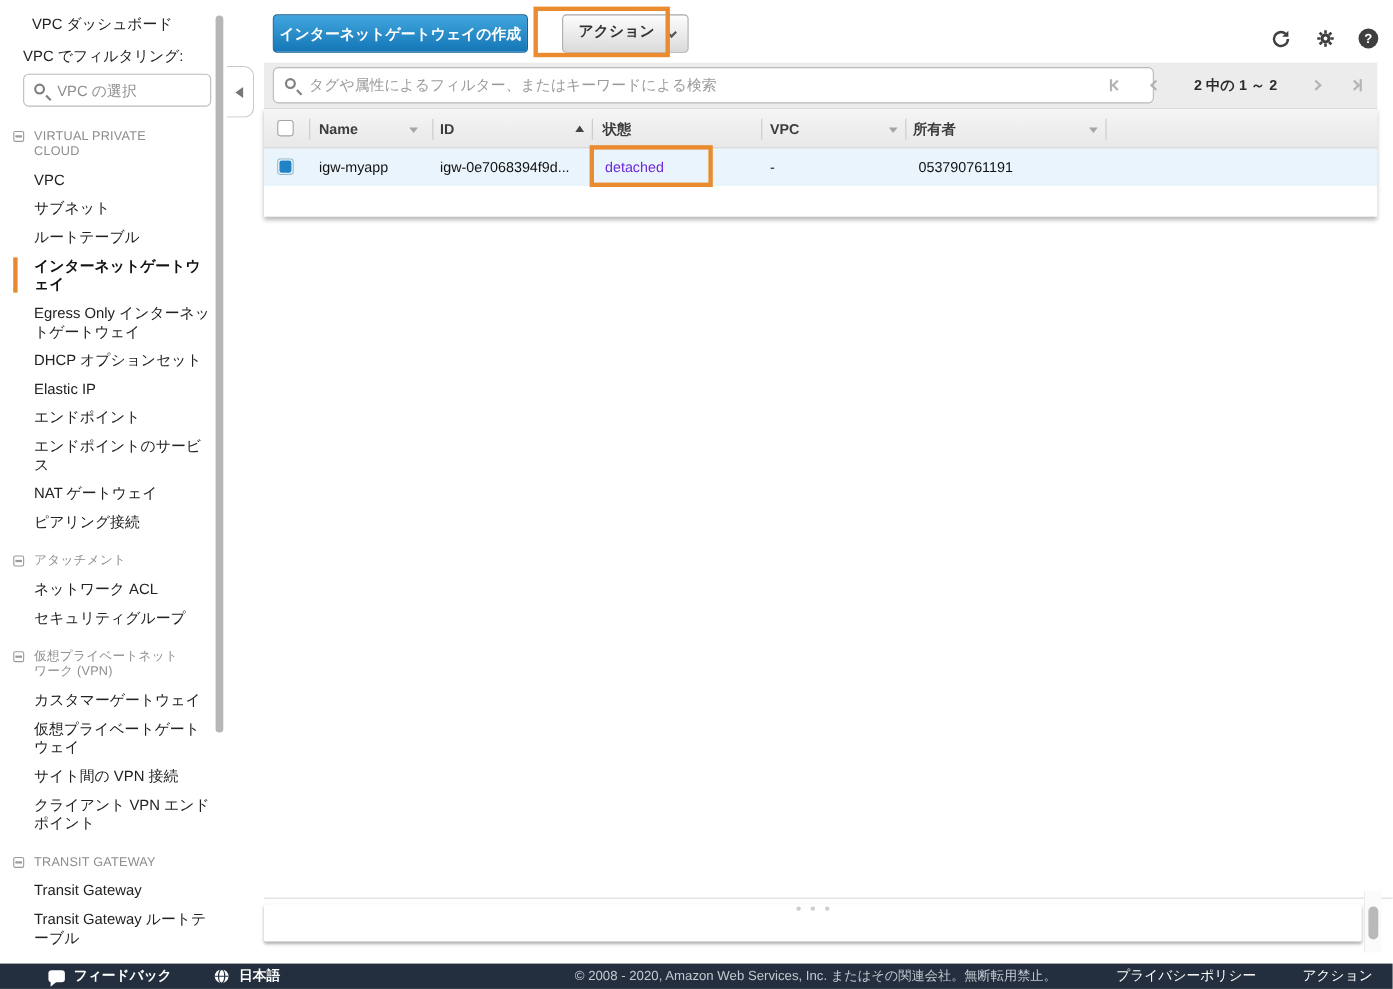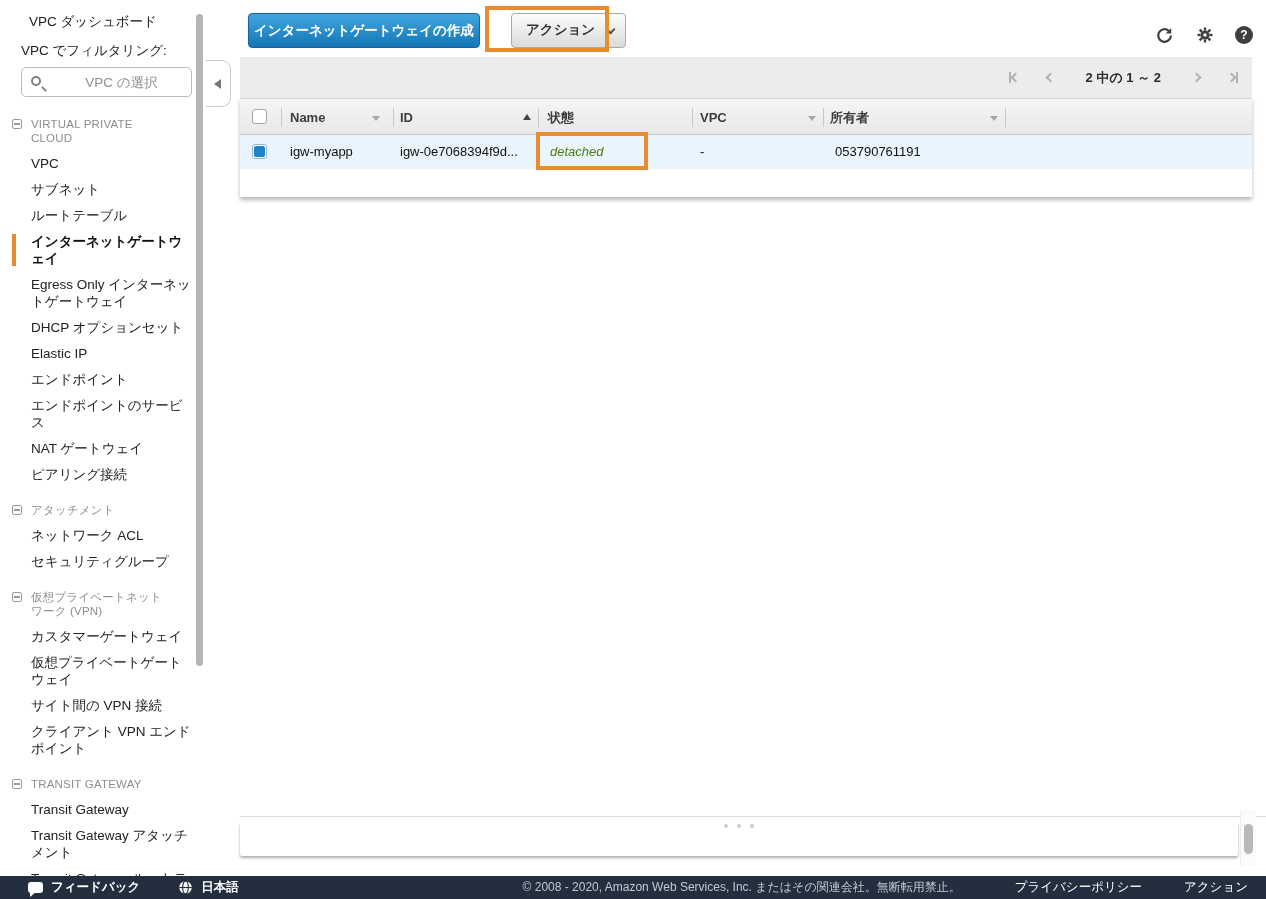--- a/index.html
+++ b/index.html
@@ -4,21 +4,21 @@
 <style>
   * { margin:0; padding:0; box-sizing:border-box; }
   html,body { width:1266px; height:899px; overflow:hidden; background:#fff;
     font-family:"Liberation Sans", sans-serif; }
 
   
   #sidebar { position:absolute; left:0; top:0; width:206px; height:876px; background:#fff; padding:13px 0 0 0; overflow:hidden; }
   .sb-dash { margin-left:29px; font-size:13.5px; color:#222; line-height:17px; cursor:pointer; }
   .sb-filter-label { margin:12px 0 0 21px; font-size:13.5px; color:#222; line-height:17px; }
   .sb-search { position:relative; margin:8px 0 0 21px; width:171px; height:30px; border:1px solid #bcbcbc; border-radius:5px; background:#fff; }
-  .sb-search input { width:100%; height:100%; border:0; outline:none; background:transparent; padding-left:30px; font-size:13.5px; color:#0f172a; font-family:"Liberation Sans",sans-serif;text-align:center; }
+  .sb-search input { width:100%; height:100%; border:0; outline:none; background:transparent; padding-left:30px; font-size:13.5px; color:#0f172a; font-family:"Liberation Sans",sans-serif; }
   .sb-search input::placeholder { color:#8e8e8e; }
   .mag { position:absolute; left:9px; top:8px; width:10px; height:10px; border:2px solid #808080; border-radius:50%; }
   .mag::after { content:''; position:absolute; width:2px; height:6px; background:#808080; transform:rotate(-45deg); left:10px; top:8px; }
   .sb-section { margin:20px 0 0 0; position:relative; }
   .sb-sec-title { margin-left:31px; width:132px; font-size:11.5px; color:#8d8d8d; line-height:14px; letter-spacing:.2px; }
   .minus-box { position:absolute; left:12px; top:2px; width:10px; height:10px; border:1px solid #9a9a9a; border-radius:2px; cursor:pointer; }
   .minus-box::after { content:''; position:absolute; left:1px; top:3px; width:6px; height:2px; background:#9a9a9a; }
   .sb-items { list-style:none; margin-top:10px; }
   .sb-items li { position:relative; margin:0 0 9px 31px; width:160px; font-size:13.5px; color:#222; line-height:17px; word-break:break-word; cursor:pointer; }
   .sb-items li.sel { font-weight:bold; color:#111; }
@@ -58,33 +58,33 @@
   #thead { position:relative; height:37px; background:linear-gradient(#f5f5f5,#e8e8e8); border-top:1px solid #d8d8d8; border-bottom:1px solid #c6c6c6; }
   .th { position:absolute; top:0; height:37px; line-height:37px; font-size:13px; font-weight:bold; color:#3c3c3c; cursor:pointer; }
   .th-divider { position:absolute; top:9px; width:1px; height:19px; background:#c9c9c9; }
   .sort-asc { position:absolute; top:15px; width:0; height:0; border-left:4px solid transparent; border-right:4px solid transparent; border-bottom:6px solid #444; }
   .sort-idle { position:absolute; top:17px; width:0; height:0; border-left:4px solid transparent; border-right:4px solid transparent; border-top:5px solid #a6a6a6; }
   .cbx { position:absolute; width:15px; height:15px; border:1px solid #a5a5a5; border-radius:3px; background:#fff; cursor:pointer; }
   #row1 { position:relative; height:34px; background:#e9f4fc; font-size:13px; color:#111; }
   #row1 .cell { position:absolute; top:0; height:34px; line-height:34px; }
   #row1 .cbx { border-color:#93b6cf; }
   .cbx-inner { position:absolute; left:1px; top:1px; width:11px; height:11px; background:#1f83c6; border-radius:2px; }
-  .state-red { color:#4d7c0f;font-style:italic; }
+  .state-red { color:#6d28d9; }
 
   
   #bottom-line { position:absolute; left:240px; top:816px; width:1026px; height:1px; background:#d9d9d9; }
   #detail-panel { position:absolute; left:240px; top:822px; width:998px; height:34px; background:#fff; border-radius:2px; box-shadow:0 2px 3px rgba(0,0,0,.32); }
   #drag-dots { position:absolute; left:50%; top:2px; transform:translateX(-50%); display:flex; gap:9px; cursor:row-resize; }
   #drag-dots span { width:4px; height:4px; border-radius:50%; background:#cdcdcd; }
   #v-scroll-track { position:absolute; left:1240px; top:810px; width:16px; height:56px; background:#fbfbfb; border-left:1px solid #ececec; }
   #v-scroll-thumb { position:absolute; left:3px; top:14px; width:9px; height:30px; background:#b9b9b9; border-radius:5px; }
 
   
   #footer { position:absolute; left:0; top:876px; width:1266px; height:23px; background:#232f3e; display:flex; align-items:center; color:#fff; font-size:12.5px; padding:0 18px 0 28px; }
-  .f-item { display:flex; align-items:center; gap:8px; font-weight:bold; cursor:pointer; }
+  .f-item { display:flex; align-items:center; gap:8px; font-weight:bold; cursor:pointer;margin-left:16px; }
   #f-lang { margin-left:38px; }
   .bubble { position:relative; width:15px; height:11px; background:#fff; border-radius:3px; }
   .bubble::after { content:''; position:absolute; left:2px; bottom:-4px; width:0; height:0; border-top:5px solid #fff; border-right:6px solid transparent; }
   #f-copy { margin-left:auto; color:#c2c9d1; font-size:12px; }
   #f-privacy { margin-left:54px; font-size:12.5px; cursor:pointer; }
   #f-terms { margin-left:42px; font-size:12.5px; cursor:pointer; }
 </style>
 </head>
 <body>
 
@@ -132,21 +132,20 @@
       <li>サイト間の VPN 接続</li>
       <li>クライアント VPN エンドポイント</li>
     </ul>
   </div>
 
   <div class="sb-section">
     <span class="minus-box"></span>
     <div class="sb-sec-title">TRANSIT GATEWAY</div>
     <ul class="sb-items">
       <li>Transit Gateway</li>
-      <li>Transit Gateway アタッチメント</li>
       <li>Transit Gateway ルートテーブル</li>
     </ul>
   </div>
 </div>
 <div id="sb-scroll-thumb"></div>
 <div id="collapse-tab">
   <span class="tri"></span>
 </div>
 
 <button id="btn-create">インターネットゲートウェイの作成</button>
@@ -174,20 +173,24 @@
       <line x1="4.9" y1="19.1" x2="7.8" y2="16.2"></line>
         <line x1="16.2" y1="7.8" x2="19.1" y2="4.9"></line>
     </g>
     <circle cx="12" cy="12" r="6" fill="#3f3f3f"></circle>
       <circle cx="12" cy="12" r="2.3" fill="#fff"></circle>
   </svg>
 </span>
 <span id="icon-help">?</span>
 
 <div id="filter-band">
+  <div id="search-box">
+    <span class="mag"></span>
+    <input type="text" placeholder="タグや属性によるフィルター、またはキーワードによる検索" style="">
+  </div>
   <div id="pagination">
     <span class="pg-group">
         <span class="pg-bar"></span>
         <span class="pg-chev pg-left"></span>
       </span>
     <span class="pg-group">
         <span class="pg-chev pg-left"></span>
       </span>
     <span id="pg-label">2 中の 1 ～ 2</span>
     <span class="pg-group">

